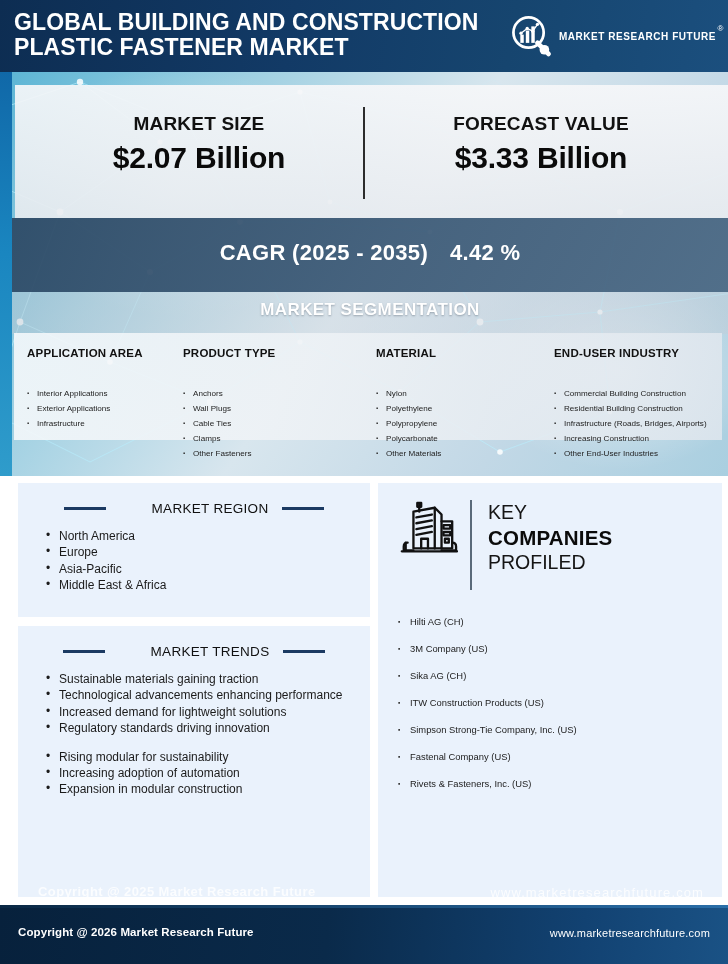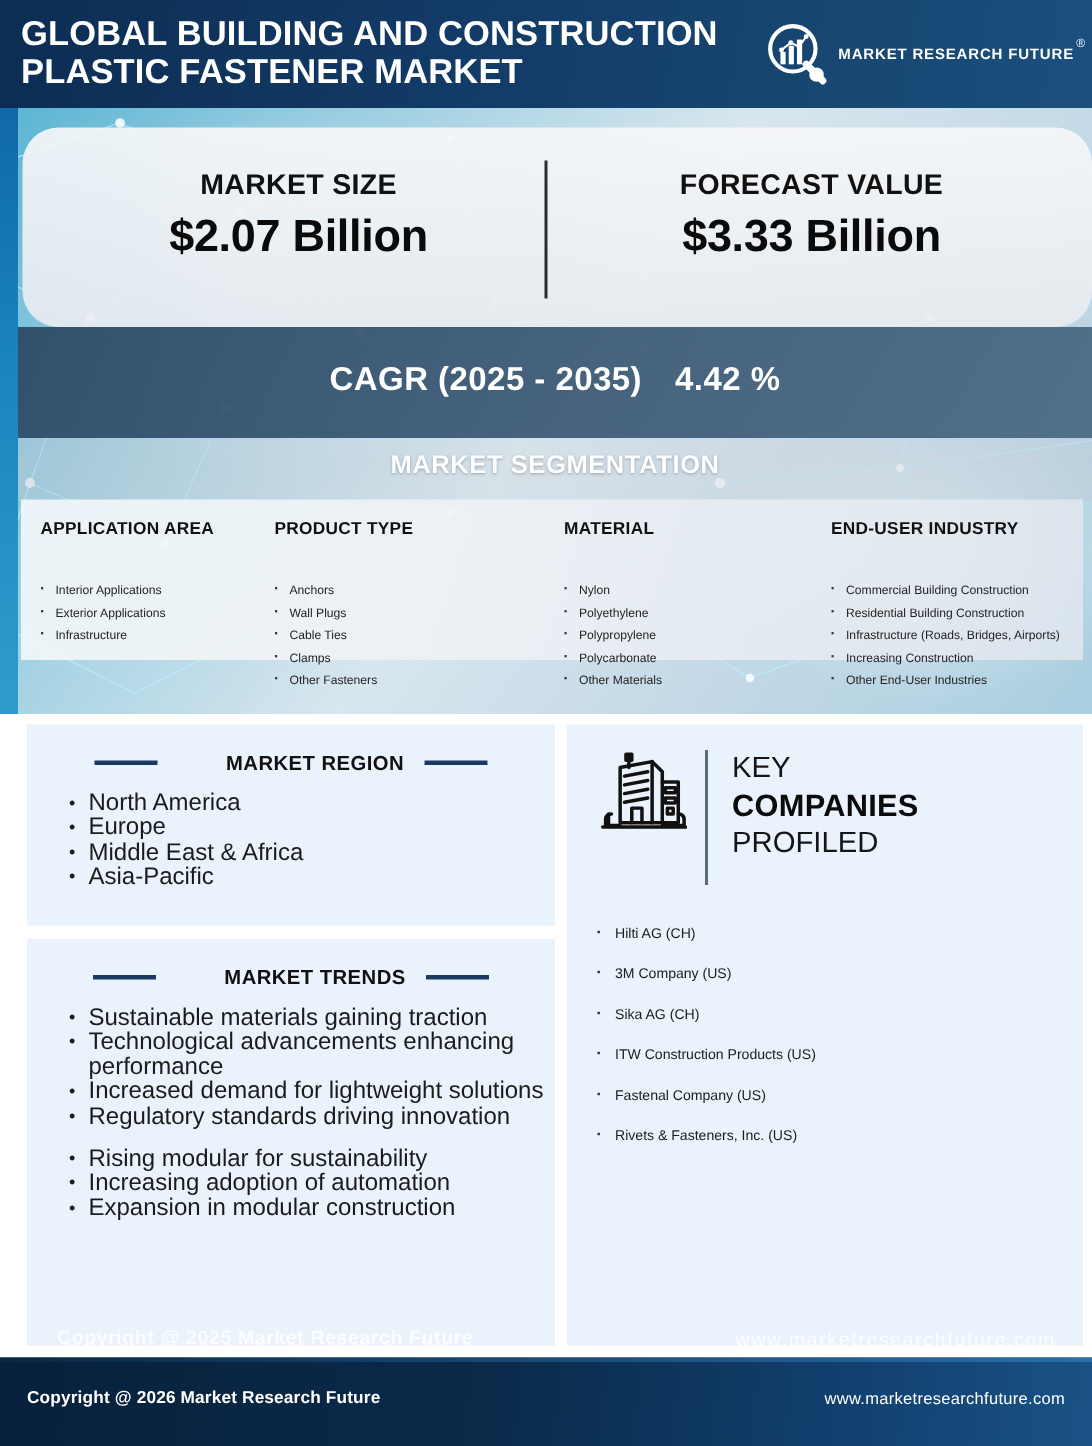--- a/index.html
+++ b/index.html
@@ -61,21 +61,20 @@
   .hero-net { position: absolute; inset: 0; }
   .hero-leftstrip {
     position: absolute; left: 0; top: 0; width: 12px; height: 404px;
     background: linear-gradient(180deg, #1068a8, #1a86c0 45%, #2f9ccb 100%);
   }
 
   
   .msize-panel {
     position: absolute; left: 15px; top: 13px; width: 713px; height: 133px;
     background: linear-gradient(180deg, rgba(246,247,249,0.92), rgba(233,236,240,0.90));
-    border-radius: 24px;
   }
   .msize-inner { position: relative; width: 100%; height: 100%; }
   .msize-divider {
     position: absolute; left: 348px; top: 22px; width: 2px; height: 92px;
     background: #2c2c2c;
   }
   .msize-col { position: absolute; top: 28px; text-align: center; }
   .msize-col.left  { left: 34px;  width: 300px; }
   .msize-col.right { left: 366px; width: 320px; }
   .msize-label {
@@ -154,27 +153,27 @@
   .card-companies   { left: 378px; top: 7px;   width: 344px; height: 414px; }
 
   .card-heading {
     display: flex; align-items: center; justify-content: center;
     gap: 14px; margin-top: 18px;
   }
   .card-heading .rule {
     width: 42px; height: 3px; background: #1b3a62;
   }
   .card-heading .htext {
-    font-size: 13.5px; font-weight: bold; color: #111111;
+    font-size: 13.5px; font-weight: normal; color: #111111;
     letter-spacing: 0.3px; white-space: nowrap; margin-left: 32px;
   }
   .card-list { list-style: none; margin: 12px 0 0 28px; }
   .card-list li {
     position: relative;
-    font-size: 16px; color: #1b1b1b;
+    font-size: 12px; color: #1b1b1b;
     line-height: 16.4px; padding-left: 13px;
   }
   .card-list li::before {
     content: "\2022";
     position: absolute; left: 0; top: -1px;
     font-size: 12px; color: #1b1b1b;
   }
 
   .trend-heading-2 { margin-top: 58px; }
 
@@ -383,22 +382,22 @@
 
     <div class="card card-region">
       <div class="card-heading">
         <span class="rule"></span>
         <span class="htext">MARKET REGION</span>
         <span class="rule"></span>
       </div>
       <ul class="card-list">
         <li>North America</li>
         <li>Europe</li>
+        <li>Asia-Pacific</li>
         <li>Middle East &amp; Africa</li>
-        <li>Asia-Pacific</li>
       </ul>
     </div>
 
     <div class="card card-trends">
       <div class="card-heading">
         <span class="rule"></span>
         <span class="htext">MARKET TRENDS</span>
         <span class="rule"></span>
       </div>
       <ul class="card-list">
@@ -444,20 +443,21 @@
           <div class="w2">COMPANIES</div>
           <div class="w3">PROFILED</div>
         </div>
       </div>
 
       <ul class="kc-list">
         <li>Hilti AG (CH)</li>
         <li>3M Company (US)</li>
         <li>Sika AG (CH)</li>
         <li>ITW Construction Products (US)</li>
+        <li>Simpson Strong-Tie Company, Inc. (US)</li>
         <li>Fastenal Company (US)</li>
         <li>Rivets &amp; Fasteners, Inc. (US)</li>
       </ul>
     </div>
 
   </div>
 
   <div class="wm wm-left">Copyright @ 2025 Market Research Future</div>
   <div class="wm wm-right">www.marketresearchfuture.com</div>
 

